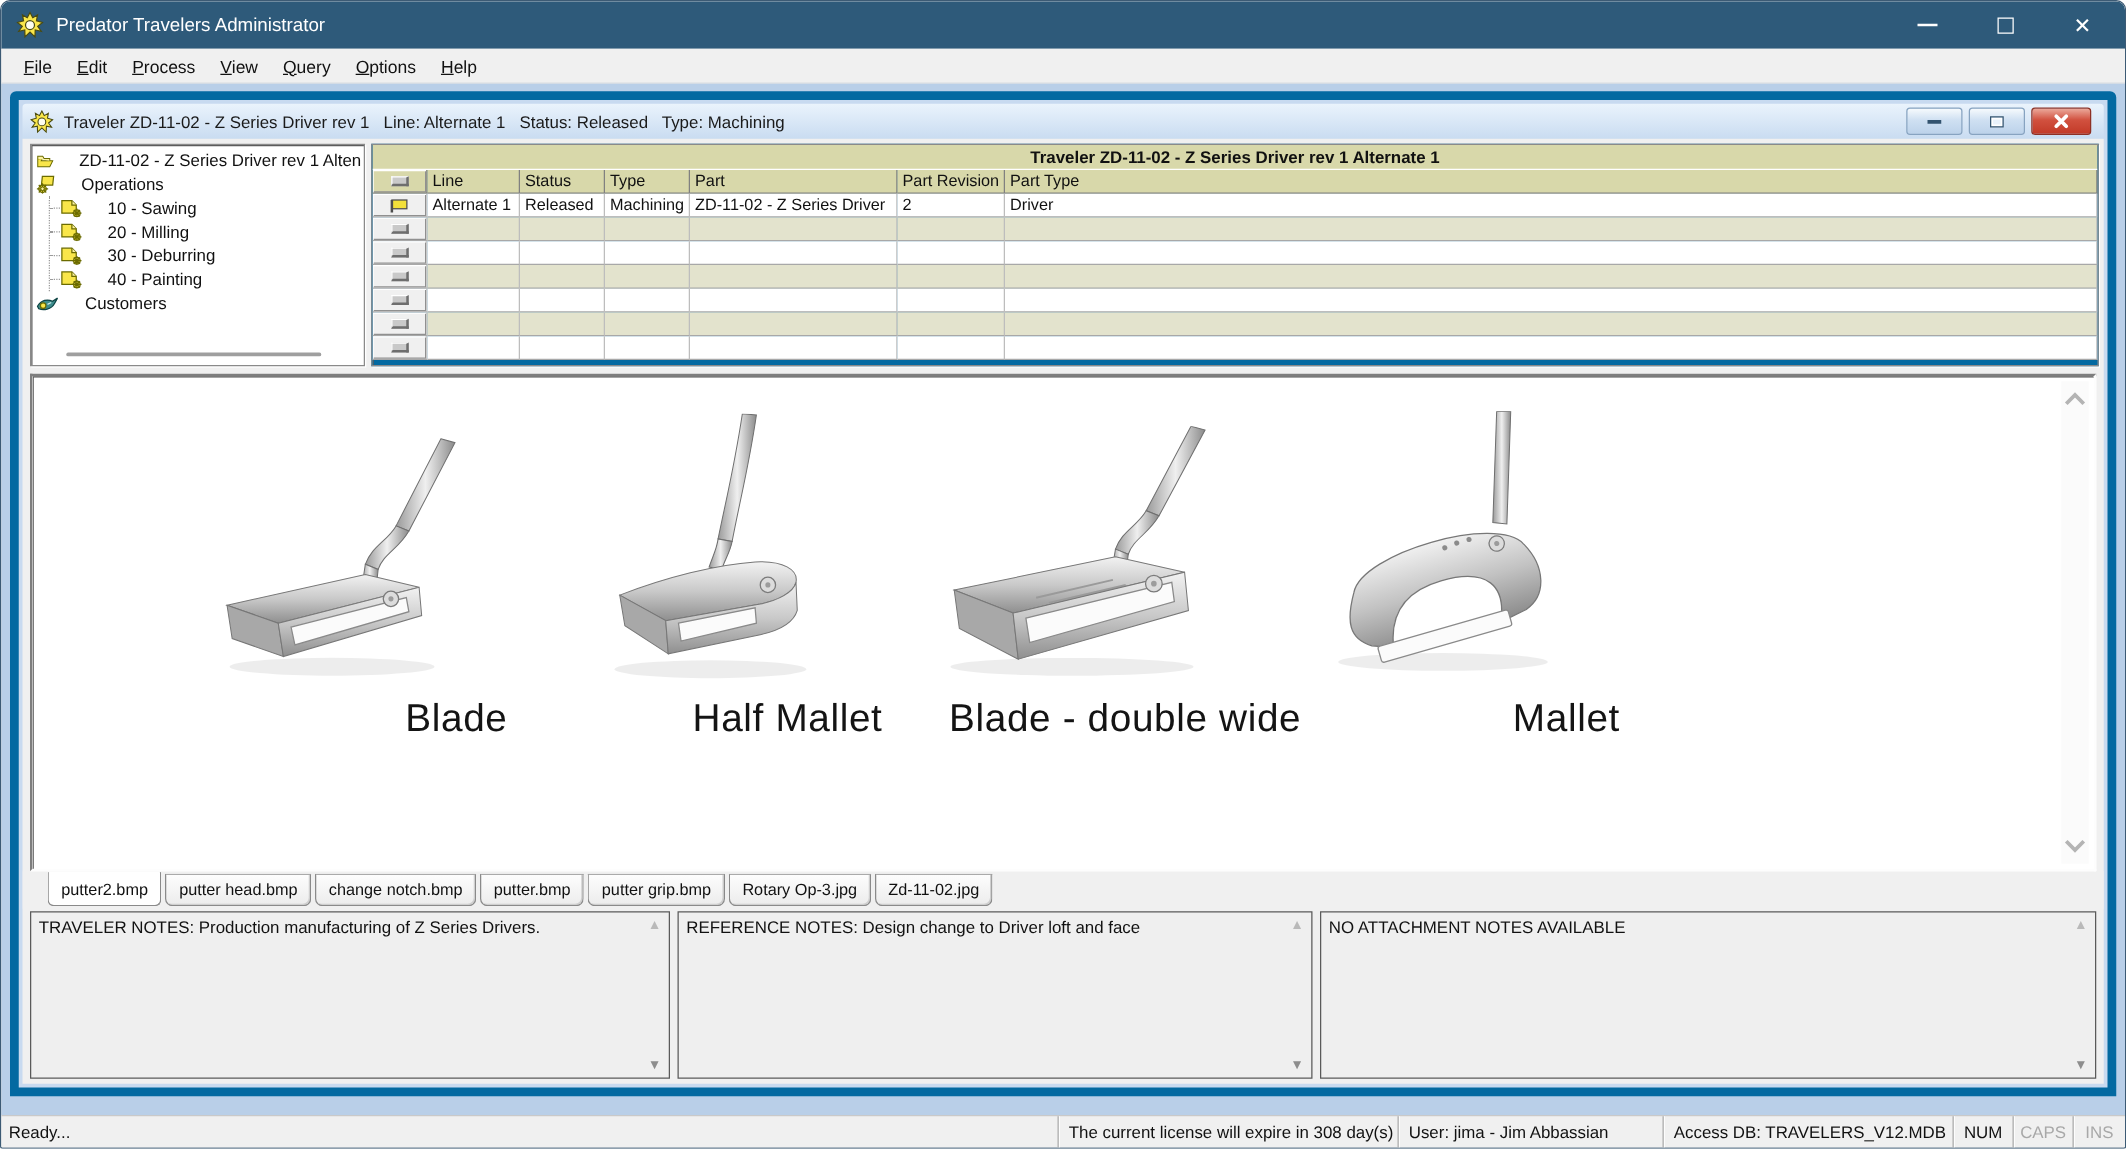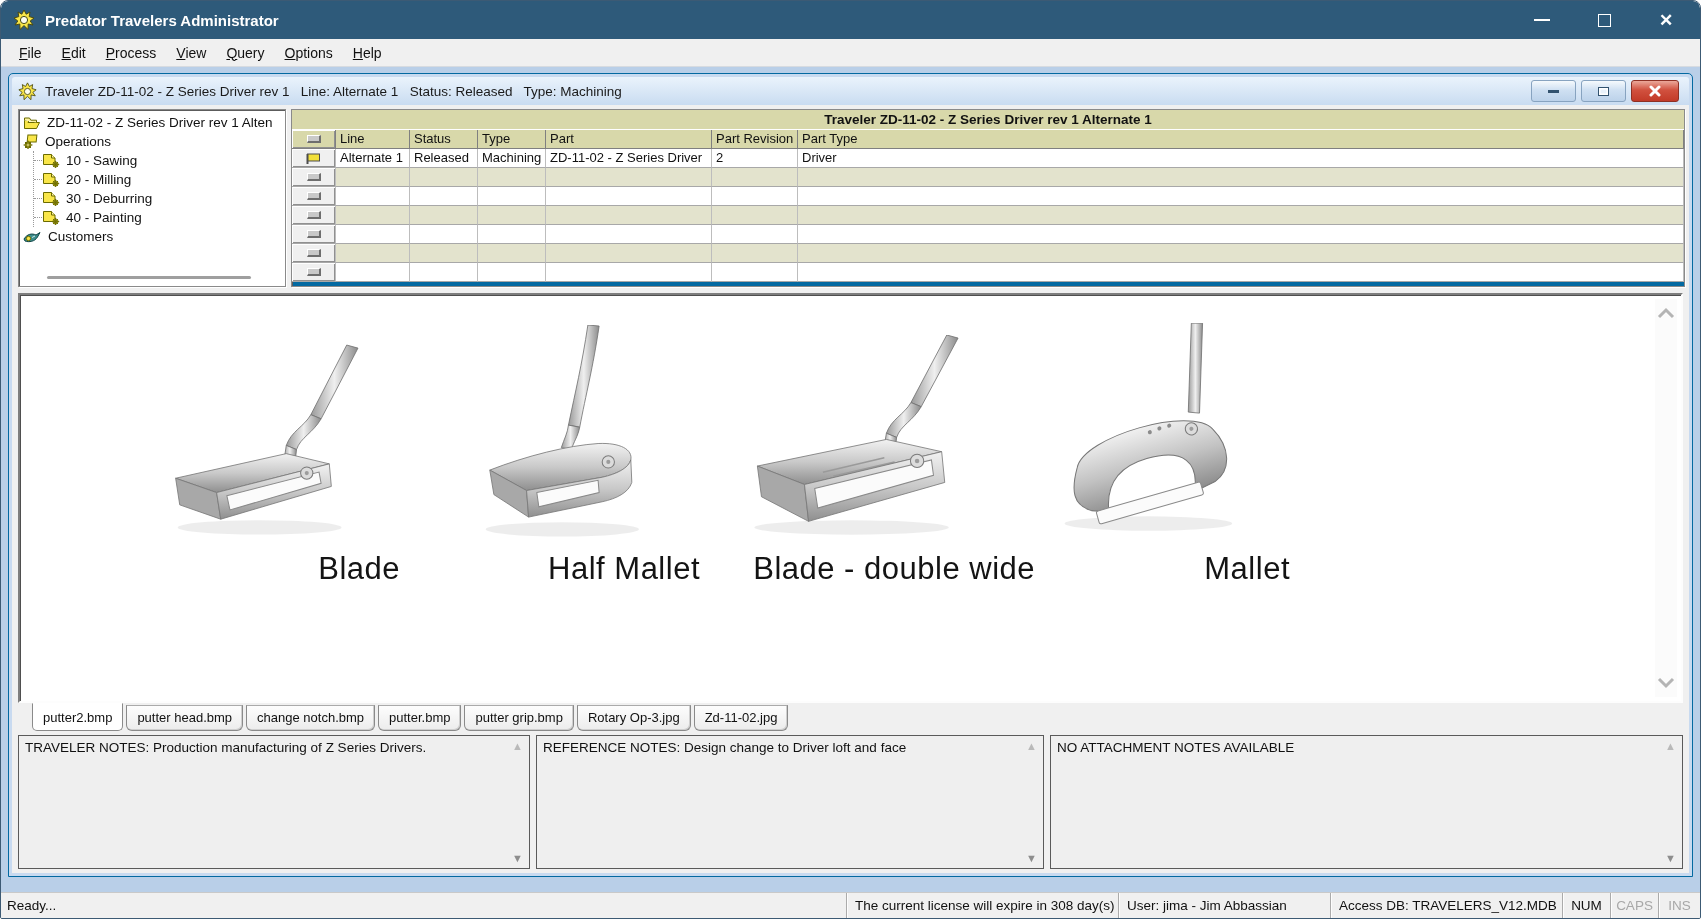--- a/index.html
+++ b/index.html
@@ -3,58 +3,58 @@
 <meta charset="utf-8">
 <style>
   * { margin:0; padding:0; box-sizing:border-box; }
   html,body { background:#fff; }
   body { font-family:"Liberation Sans", sans-serif; }
   .app { position:relative; width:1701px; height:919px; background:#f0f0f0;
          border:1px solid #3c5a74; border-radius:8px 8px 2px 2px; overflow:hidden; }
 
   
   .titlebar { position:absolute; left:0; top:0; right:0; height:38px; background:#2e5a7a;
-              display:flex; align-items:center; padding:0 12px; border-radius:7px 7px 0 0;font-weight:bold; }
+              display:flex; align-items:center; padding:0 12px; border-radius:7px 7px 0 0; }
   .titlebar .t-text { color:#fff; font-size:15px; margin-left:10px; }
   .win-controls { margin-left:auto; display:flex; align-items:center; gap:46px; padding-right:14px; }
   .wc { width:16px; height:16px; display:flex; align-items:center; justify-content:center; cursor:default; }
   .wc-min  { width:16px; height:2px; background:#fff; }
   .wc-max  { width:13px; height:13px; border:1.5px solid #fff; }
   .wc-close{ color:#fff; font-size:17px; line-height:1; }
 
   
   .menubar { position:absolute; left:0; top:38px; right:0; height:28px; background:#f0f0f0;
              border-bottom:1px solid #d7dbe0; display:flex; align-items:center; padding-left:8px; }
   .menu-item { display:inline-block; padding:4px 10px; font-size:14px; color:#111; }
   .menu-item::first-letter { text-decoration:underline; }
 
   
   .mdi { position:absolute; left:0; top:66px; right:0; bottom:26px; background:#b9cfe8; }
   .child { position:absolute; left:7px; right:7px; top:6px; bottom:15px;
-           background:#c8daf0; border:1px solid #0369a1; border-radius:5px 5px 0 0; padding:3px; }
+           background:#c8daf0; border:7px solid #0369a1; border-radius:5px 5px 0 0; padding:3px; }
   .child-titlebar { height:28px; background:linear-gradient(#eaf3fc,#c9dcf1);
                     display:flex; align-items:center; padding:0 6px; border-radius:3px 3px 0 0; }
   .child-titlebar .t-text { font-size:13.5px; color:#1a1a1a; margin-left:8px; white-space:pre; }
   .cbtns { margin-left:auto; display:flex; gap:5px; padding-right:4px; }
   .cbtn { width:45px; height:22px; border-radius:3px; border:1px solid #87a3c0;
           background:linear-gradient(#f6fafd,#cfe0f2 45%,#bcd2ea);
           display:flex; align-items:center; justify-content:center; }
   .cbtn-close { width:48px; border-color:#8e3024; background:linear-gradient(#eba89a,#d1513f 45%,#c23a28); }
   .g-min { width:11px; height:3px; background:#33536f; }
   .g-restore { width:11px; height:9px; border:1.5px solid #33536f; background:#e9f2fb; box-shadow:inset 0 0 0 1.5px #fff; }
   .child-content { position:absolute; left:3px; right:3px; top:31px; bottom:3px; background:#f0f0f0;
                    display:flex; flex-direction:column; overflow:hidden; }
 
   
   .top-pane { height:182px; display:flex; padding:4px 4px 0 6px; gap:5px; }
   .tree { width:268px; background:#fff; border:1px solid #8a8a8a;
           box-shadow:inset 1px 1px 0 #5c5c5c, 1px 1px 0 #fff; padding:3px 2px 2px 4px;
           overflow:hidden; position:relative; font-size:13.5px; color:#111; }
   .tree-item { display:flex; align-items:center; height:19px; white-space:nowrap; }
-  .tree-item .lbl { margin-left:6px; }
+  .tree-item .lbl { margin-left:20px; }
   .tree-children { margin-left:10px; border-left:1px dotted #9a9a9a; }
   .tree-children .tree-item { padding-left:8px; position:relative; }
   .tree-children .tree-item::before { content:""; position:absolute; left:0; top:9px; width:8px; border-top:1px dotted #9a9a9a; }
   .tree-hscroll { position:absolute; left:28px; right:34px; bottom:7px; height:3px; background:#9f9f9f; border-radius:2px; }
 
   .grid { flex:1; border:1px solid #8a8a8a; box-shadow:inset 1px 1px 0 #5c5c5c, 1px 1px 0 #fff;
           background:#0369a1; overflow:hidden; font-size:13px; color:#111; }
   .grid-title { height:20px; background:#d8d8aa; border-bottom:1px solid #fff; font-weight:bold;
                 font-size:13.5px; text-align:center; line-height:20px; }
   .grid-row { display:flex; height:19px;justify-content:space-between; }

